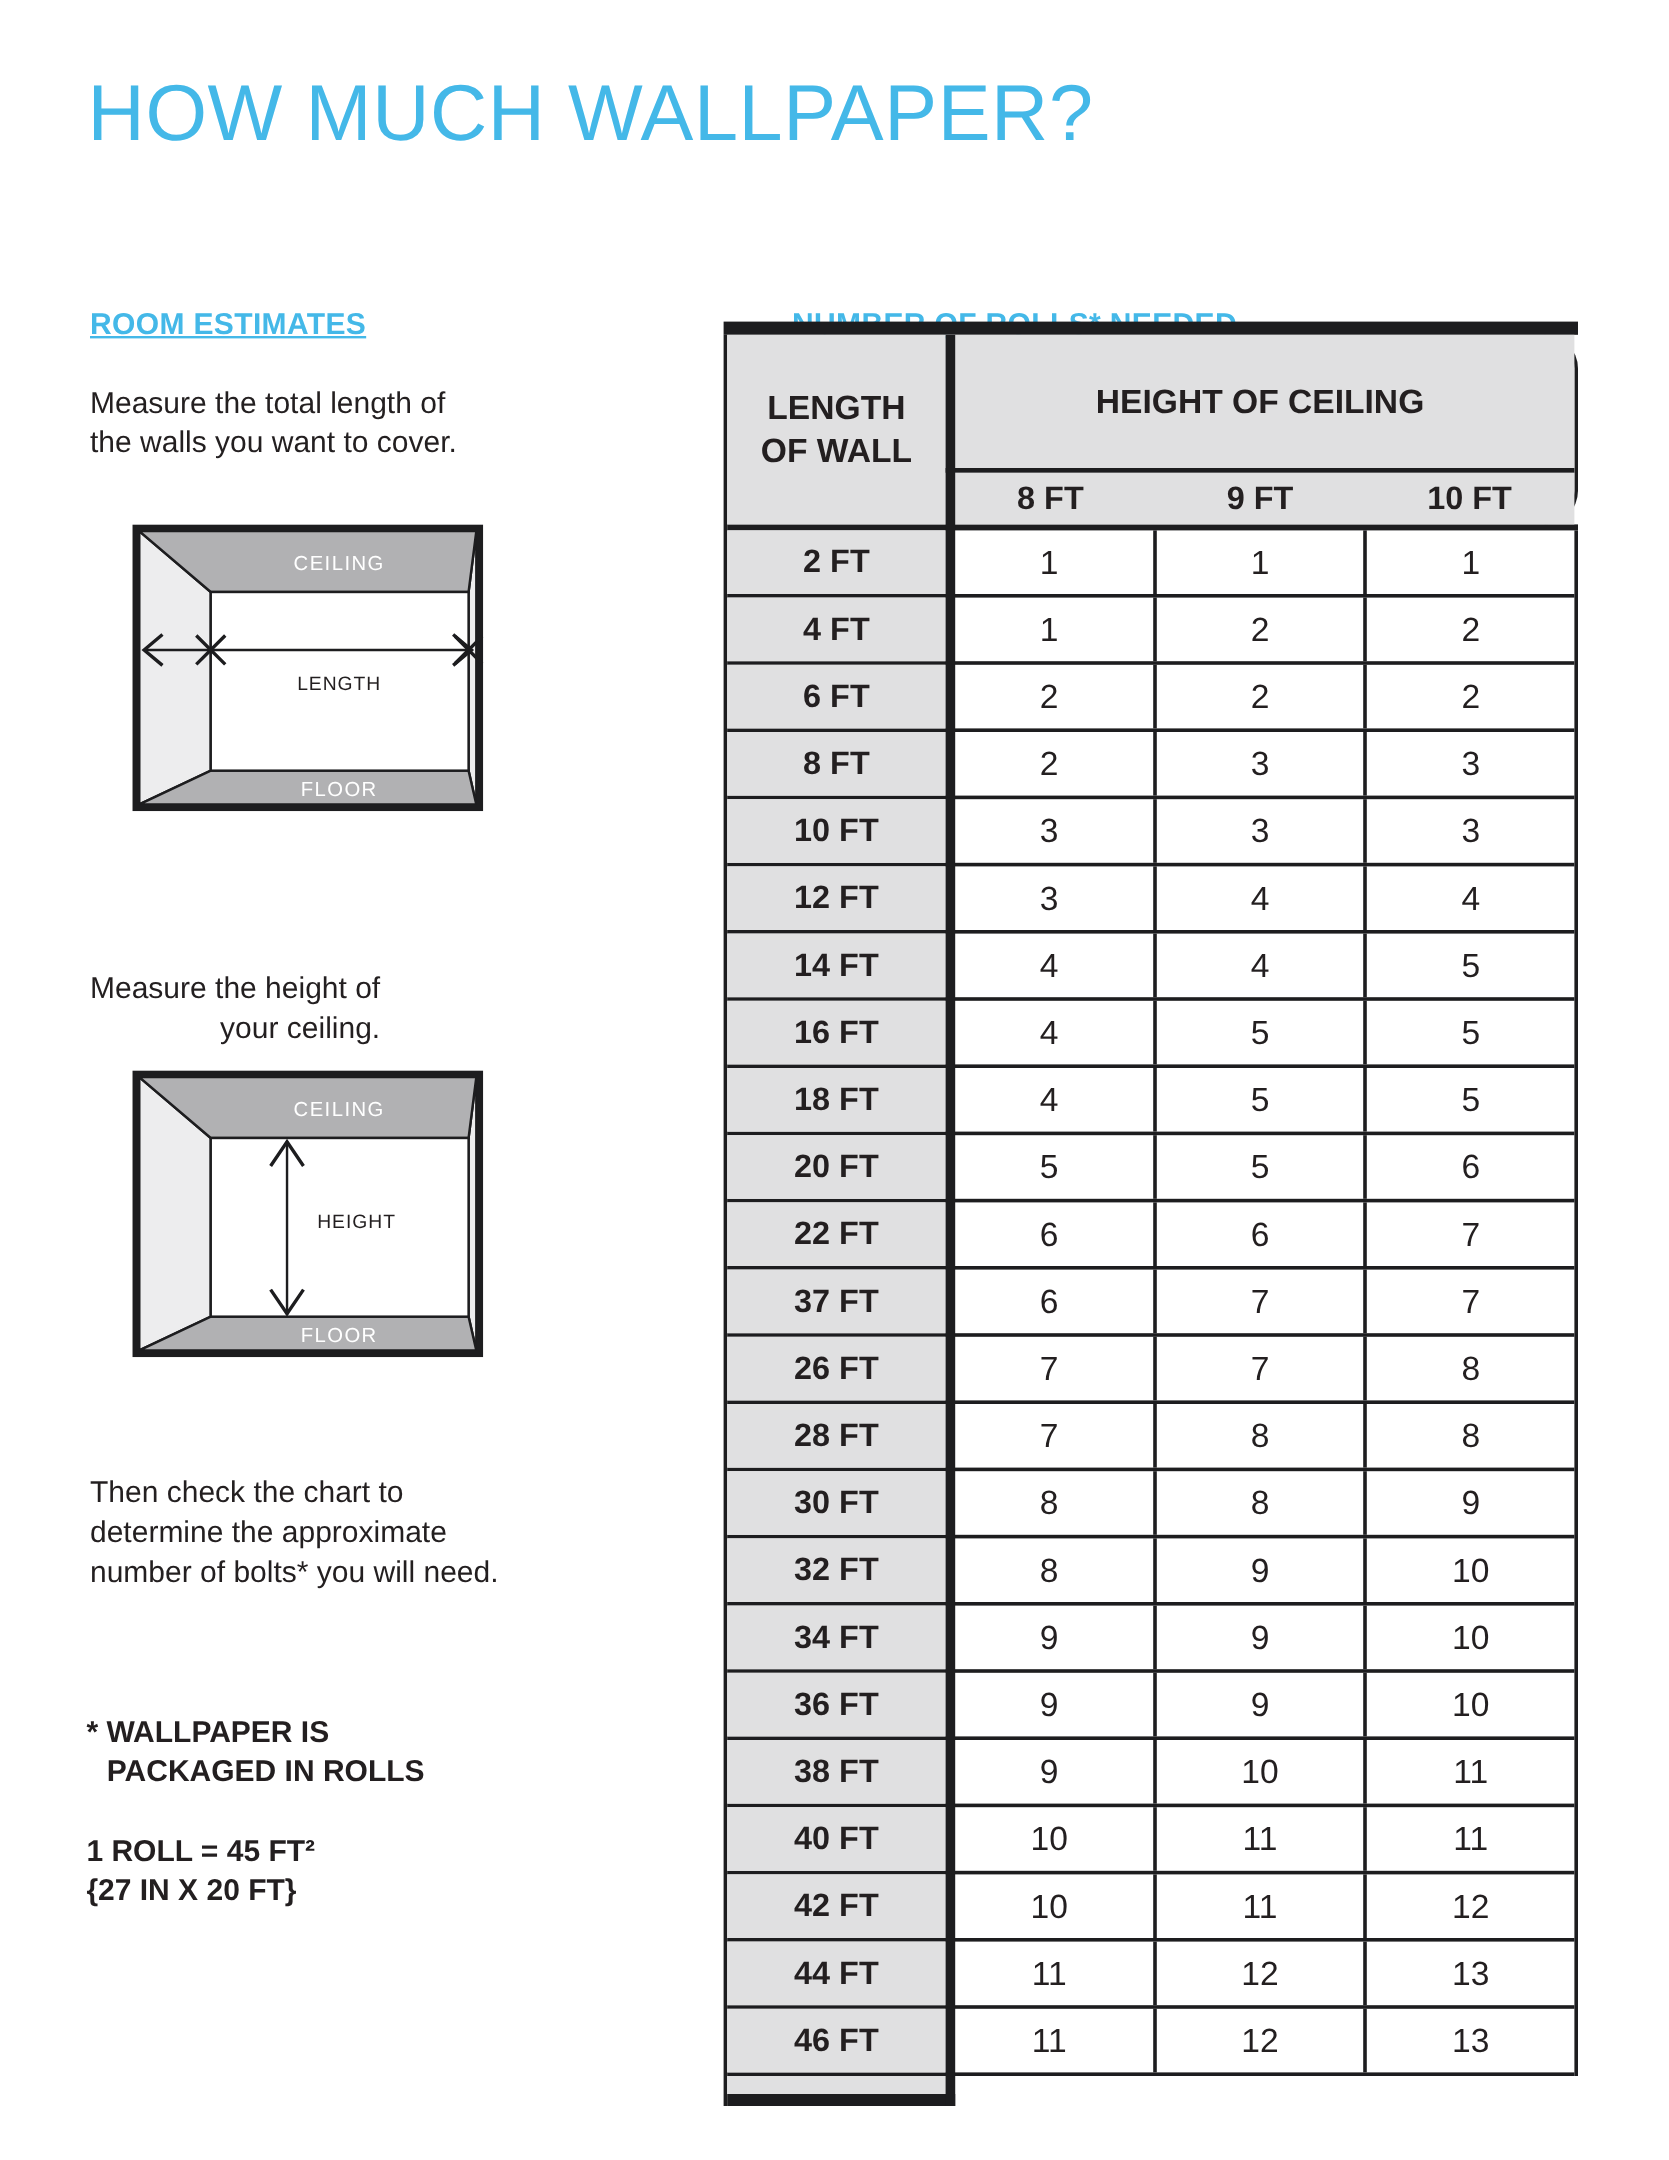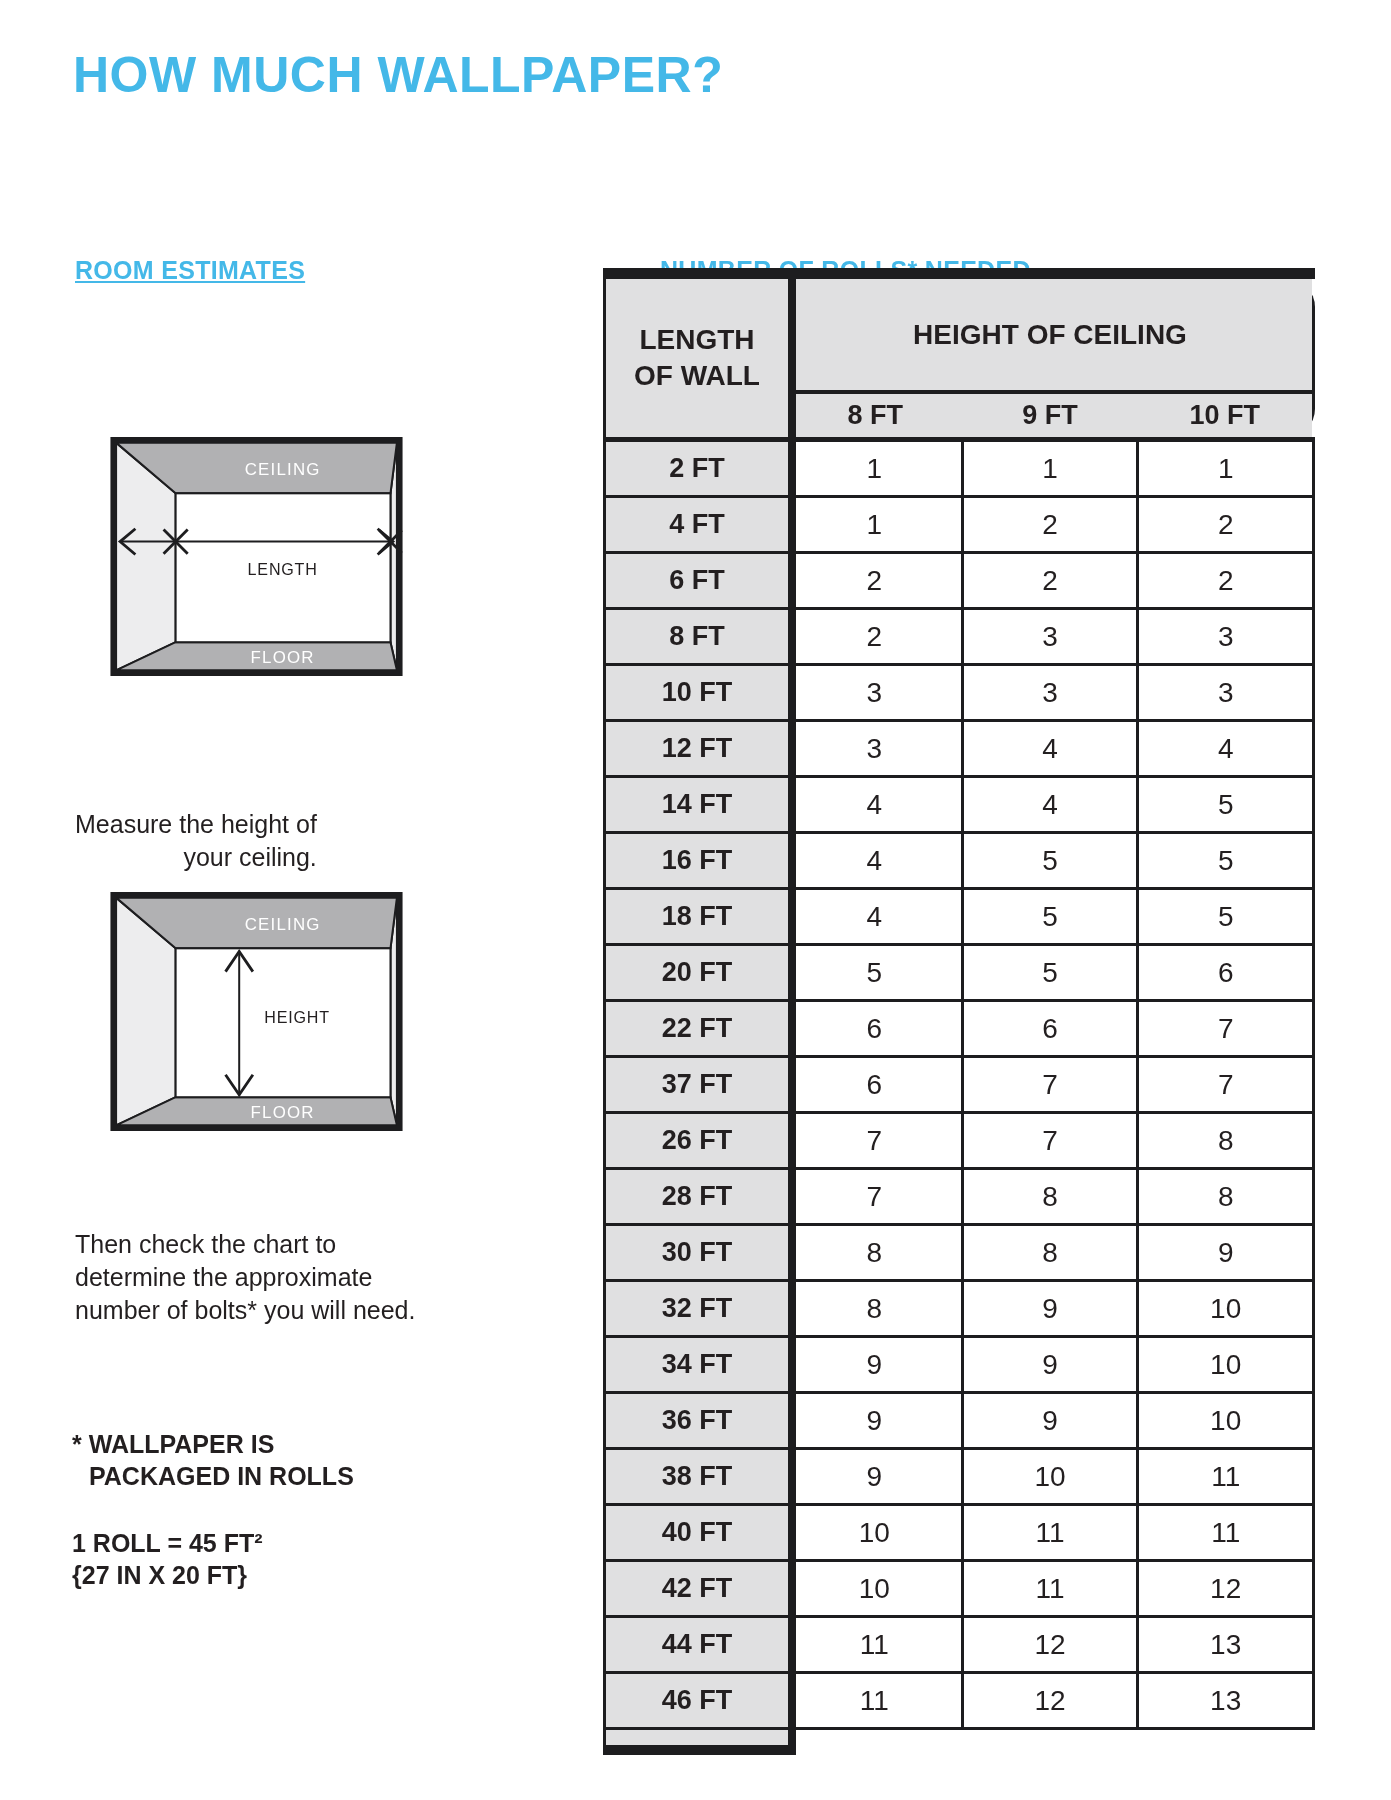--- a/index.html
+++ b/index.html
@@ -2,22 +2,22 @@
 <html><head>
 <meta charset="utf-8">
 <style>
   html,body{margin:0;padding:0;background:#888;}
   .page{
     position:relative;width:1391px;height:1800px;background:#ffffff;
     font-family:"Liberation Sans",sans-serif;color:var(--text,#231f20);
     margin:0 auto;overflow:hidden;
   }
   .page-title{
-    position:absolute;left:73px;top:46px;margin:0;
-    font-size:50px;font-weight:bold;letter-spacing:0.5px;color:var(--accent,#44b8e8);
+    position:absolute;left:73px;top:56px;margin:0;
+    font-size:66px;font-weight:normal;letter-spacing:0.5px;color:var(--accent,#44b8e8);
   }
   .sec-heading{
     position:absolute;margin:0;font-size:25px;font-weight:bold;
     letter-spacing:0.3px;color:var(--accent,#44b8e8);text-decoration:underline;
   }
   #room-estimates-heading{left:75px;top:256px;}
   #rolls-heading{left:660px;top:256px;}
   .para{
     position:absolute;left:75px;margin:0;font-size:25px;line-height:33px;
     white-space:pre-line;color:var(--text,#231f20);
@@ -77,20 +77,22 @@
 </style>
 </head>
 <body>
 
 <div class="page" style="--accent: #44b8e8; --text: #231f20; --line: #1d1d1f; --cell-gray: #e0e0e1; --band-gray: #b1b1b3; --wall-gray: #ededee;">
 
   <h1 class="page-title">HOW MUCH WALLPAPER?</h1>
 
   <h2 class="sec-heading" id="room-estimates-heading">ROOM ESTIMATES</h2>
 
+  <p class="para" id="para-length">Measure the total length of
+the walls you want to cover.</p>
 
   <div class="diagram" id="diagram-length">
     <svg viewBox="0 0 363 297" xmlns="http://www.w3.org/2000/svg">
       <polygon class="c-wall" points="7,7 81,70 81,255 7,290"></polygon>
       <polygon class="c-wall" points="356,7 348,70 348,255 356,290"></polygon>
       <polygon class="c-band" points="7,7 356,7 348,70 81,70"></polygon>
       <polygon class="c-band" points="7,290 356,290 348,255 81,255"></polygon>
       <rect class="c-back" x="81" y="70" width="267" height="185"></rect>
       <rect class="c-frame" x="3.5" y="3.5" width="356" height="290"></rect>
       <line class="c-meas" x1="12" y1="130" x2="351" y2="130"></line>

